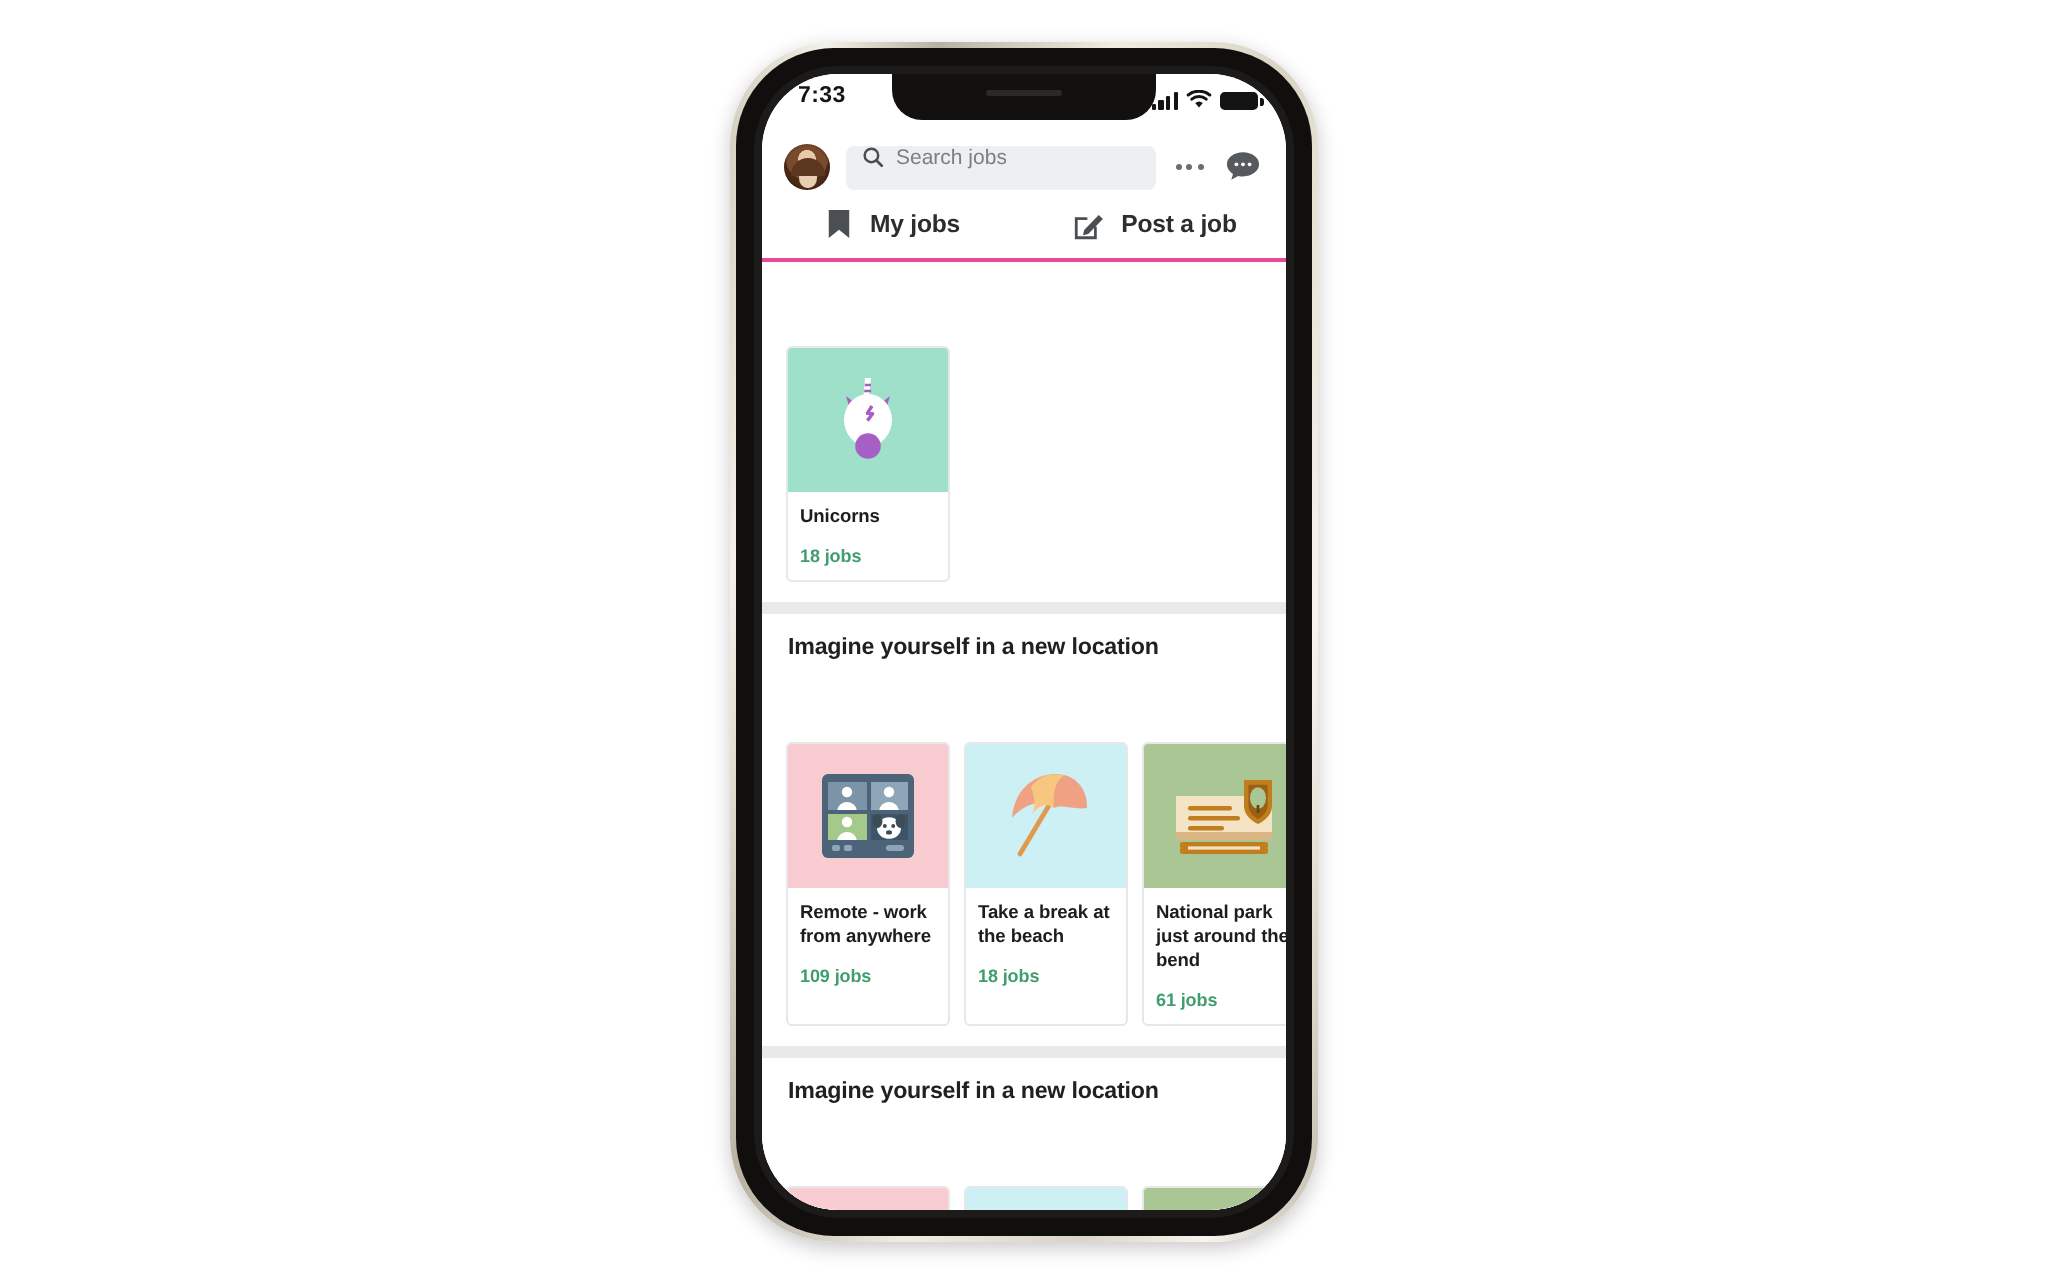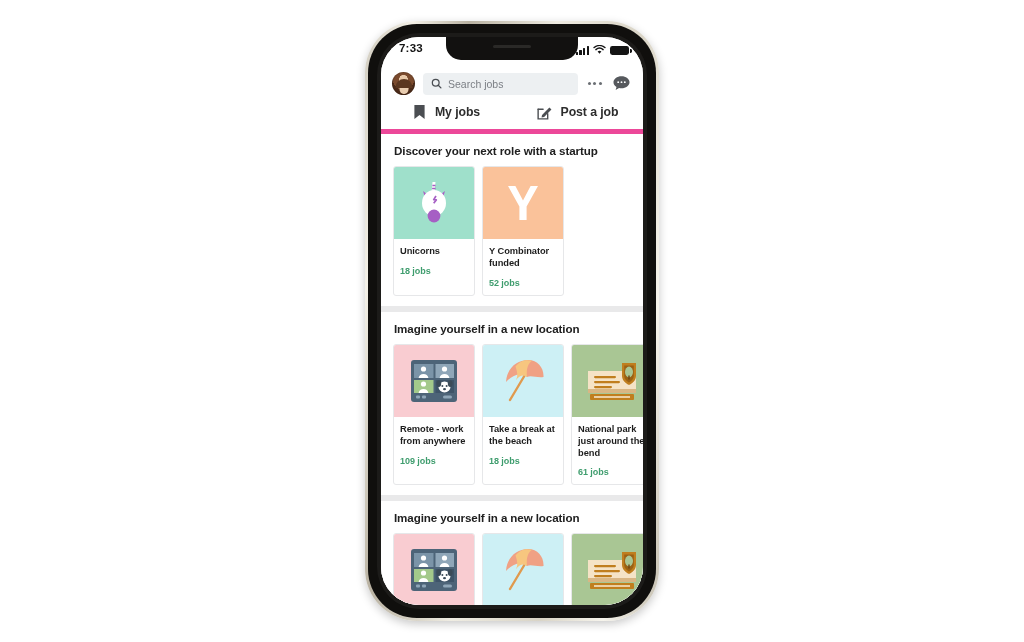--- a/index.html
+++ b/index.html
@@ -122,41 +122,41 @@
     content:""; position:absolute; left:50%; top:30%;
     transform: translateX(-50%);
     width: 17px; height: 9px; border-radius: 9px 9px 0 0;
     background: #5b3720; z-index: 2;
   }
   .searchbar {
     flex: 1 1 auto;
     height: 22px;
     background: #edf0f2;
     border-radius: 4px;
-    display: flex; align-items: center;
+    display: flex; 
     gap: 6px;
     padding: 0 8px;
     min-width: 0;
   }
   .search-icon { flex: 0 0 auto; display:block; }
   .search-ph {
     font-size: 10.5px;
     color: #7b7f85;
     white-space: nowrap; overflow: hidden; text-overflow: ellipsis;
   }
   .dots-btn { flex:0 0 auto; display: flex; gap: 2.6px; padding: 4px 2px; }
   .dots-btn span { width: 3px; height: 3px; border-radius: 50%; background: #6b6f74; display:block; }
   .msg-btn { flex:0 0 auto; display:block; }
 
   
   .tabrow {
     display: flex;
     background: #ffffff;
     padding: 1px 0 9px 0;
-    border-bottom: 5px solid #ec4899;
+    border-bottom: 2px solid #ec4899;
   }
   .tab {
     flex: 1 1 50%;
     display: flex; align-items: center; justify-content: center;
     gap: 9px;
   }
   .tab-label {
     font-size: 12.3px;
     font-weight: bold;
     color: #2d2d2d;
@@ -178,20 +178,21 @@
     font-size: 11.6px;
     font-weight: bold;
     color: #202020;
     letter-spacing: -.1px;
     padding: 0 13px 9px 13px;
   }
   .cards {
     display: flex;
     gap: 7px;
     padding-left: 12px;
+    margin-top: 32px;
   }
   .card {
     flex: 0 0 auto;
     width: 82px;
     border: 1px solid #e6e7e9;
     border-radius: 3px;
     background: #fff;
     padding-bottom: 7px;
   }
   .card-thumb {
@@ -283,49 +284,39 @@
             <path d="M1.2 4.6h5.3" stroke="#4b4e52" stroke-width="1.5" fill="none" stroke-linecap="round"></path>
             <path d="M5.4 10.6l7.8-8 2.2 2.2-7.8 8-2.8.6z" fill="#4b4e52"></path>
           </svg>
           <span class="tab-label">Post a job</span>
         </div>
       </div>
 
       <div class="feed">
 
         <div class="section">
-          <div class="section-title">Discover your next role with a startup</div>
           <div class="cards">
 
             <div class="card">
               <div class="card-thumb" style="background:#9fe0cb">
                 <svg width="56" height="56" viewBox="0 0 56 56">
                   <path d="M17 16 l3 10 6-3z" fill="#a65fc4"></path>
                   <path d="M39 16 l-3 10-6-3z" fill="#a65fc4"></path>
                   <path d="M26.5 7 l3 0 -1.5 14 -2.6 0z" fill="#fff"></path>
                   <path d="M26.4 10.5h3.1M26.1 13.5h3.5M25.8 16.5h3.9" stroke="#a65fc4" stroke-width="1.3"></path>
                   <ellipse cx="28" cy="28" rx="12" ry="13" fill="#fff"></ellipse>
                   <path d="M30 21l-2.3 3.6 2.6.3-2.6 3.4" stroke="#a65fc4" stroke-width="1.7" fill="none" stroke-linejoin="round"></path>
                   <circle cx="28" cy="41" r="6.4" fill="#a65fc4"></circle>
                 </svg>
               </div>
               <div class="card-title">Unicorns</div>
               <div class="card-jobs">18 jobs</div>
             </div>
 
 
-            <div class="card">
-              <div class="card-thumb" style="background:#fac29a">
-                <svg width="56" height="56" viewBox="0 0 56 56">
-                  <path d="M13 11h7.4l7.6 14.4L35.6 11H43L31.6 31.4V45h-7.2V31.4z" fill="#ffffff"></path>
-                </svg>
-              </div>
-              <div class="card-title">Y Combinator funded</div>
-              <div class="card-jobs">52 jobs</div>
-            </div>
 
           </div>
         </div>
 
         <div class="section">
           <div class="section-title">Imagine yourself in a new location</div>
           <div class="cards">
 
             <div class="card">
               <div class="card-thumb" style="background:#f9ccd1">

